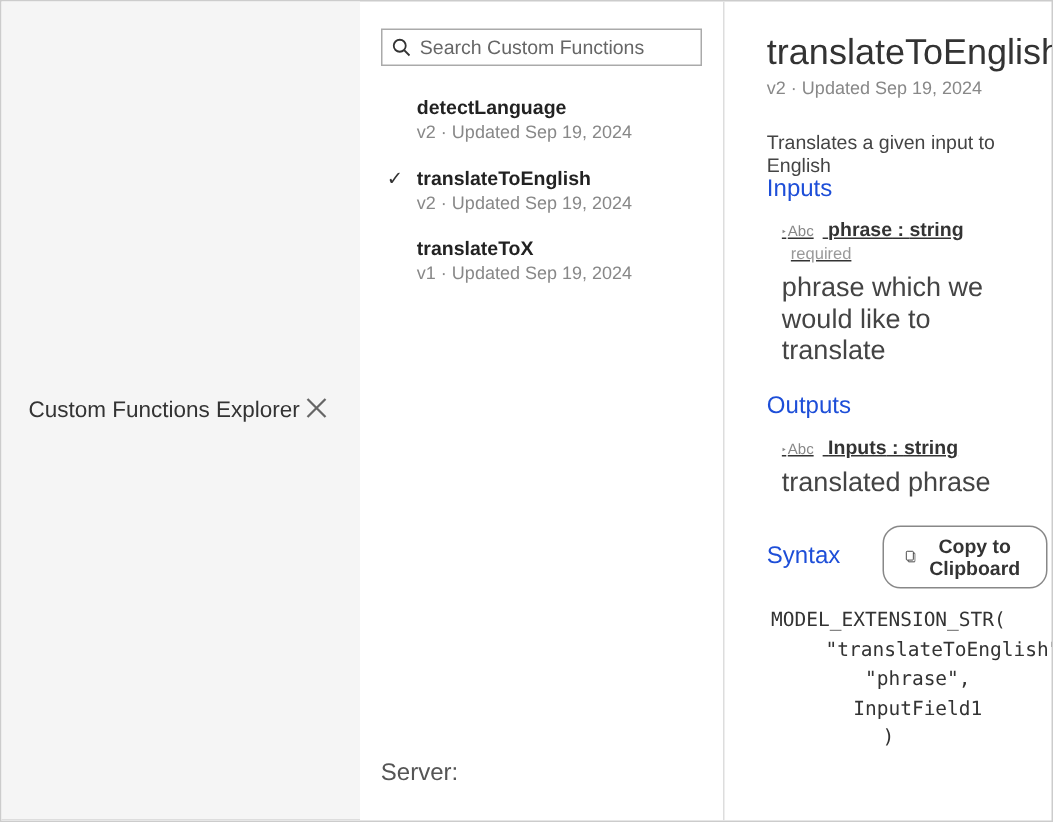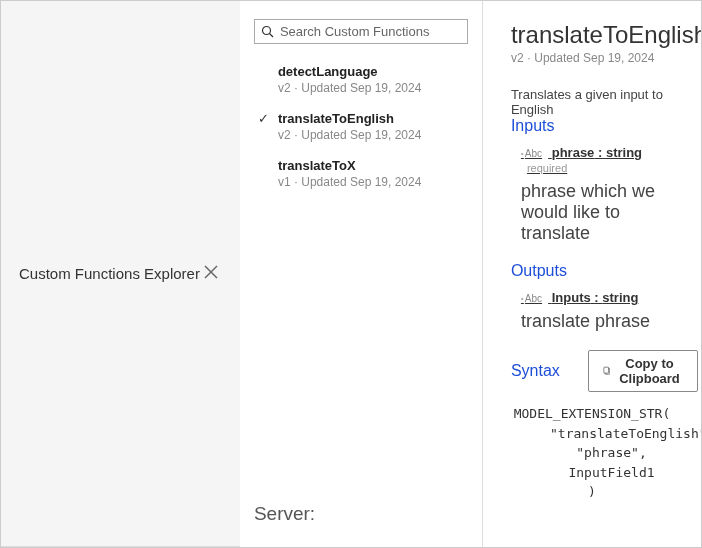--- a/index.html
+++ b/index.html
@@ -87,21 +87,21 @@
     color: #222;
     font-weight: 600;
   }
   .fn-meta {
     font-size: 12px;
     color: #888;
     margin-top: 2px;
   }
   .sidebar-footer {
     padding-top: 10px;
-    font-size: 19px;
+    font-size: 16px;
   }
   .server-label { color: #555; margin-bottom: 10px; }
   .learn-more { color: #1a5fb4; font-weight: 600; cursor: pointer; }
   .main {
     flex: 1;
     padding: 20px 28px 20px 28px;
     overflow-y: auto;
   }
   .main h2 {
     font-size: 24px;
@@ -157,21 +157,21 @@
   }
   .copy-btn {
     border: 1px solid #888;
     background: #fff;
     padding: 5px 14px;
     font-size: 13px;
     cursor: pointer;
     display: flex;
     align-items: center;
     gap: 6px;
-    border-radius: 2px;
+    border-radius: 12px;
     font-weight: 600;
     color: #333;
   }
   .code {
     font-family: "Menlo", "Consolas", monospace;
     font-size: 13px;
     color: #333;
     white-space: pre;
     line-height: 1.5;
     text-align: center;
@@ -229,21 +229,21 @@
         <span class="param-name">phrase</span><span class="param-type"> : </span><span class="param-type">string</span>
         <span class="req">required</span>
       </div>
       <div class="param-desc">phrase which we would like to translate</div>
 
       <div class="section-h">Outputs</div>
       <div class="param">
         <span class="abc">Abc</span>
         <span class="param-name">Inputs</span><span class="param-type"> : </span><span class="param-type">string</span>
       </div>
-      <div class="param-desc">translate phrase</div>
+      <div class="param-desc">translated phrase</div>
 
       <div class="syntax-row">
         <div class="section-h" style="margin-bottom:0">Syntax</div>
         <button class="copy-btn">
           <svg width="13" height="14" viewBox="0 0 13 14">
               <rect x="3.5" y="2.5" width="8" height="10" rx="1" stroke="#333" stroke-width="1" fill="none"></rect>
               <rect x="1.5" y="0.5" width="8" height="10" rx="1" stroke="#333" stroke-width="1" fill="#fff"></rect>
             </svg>
           <span>Copy to Clipboard</span>
         </button>

